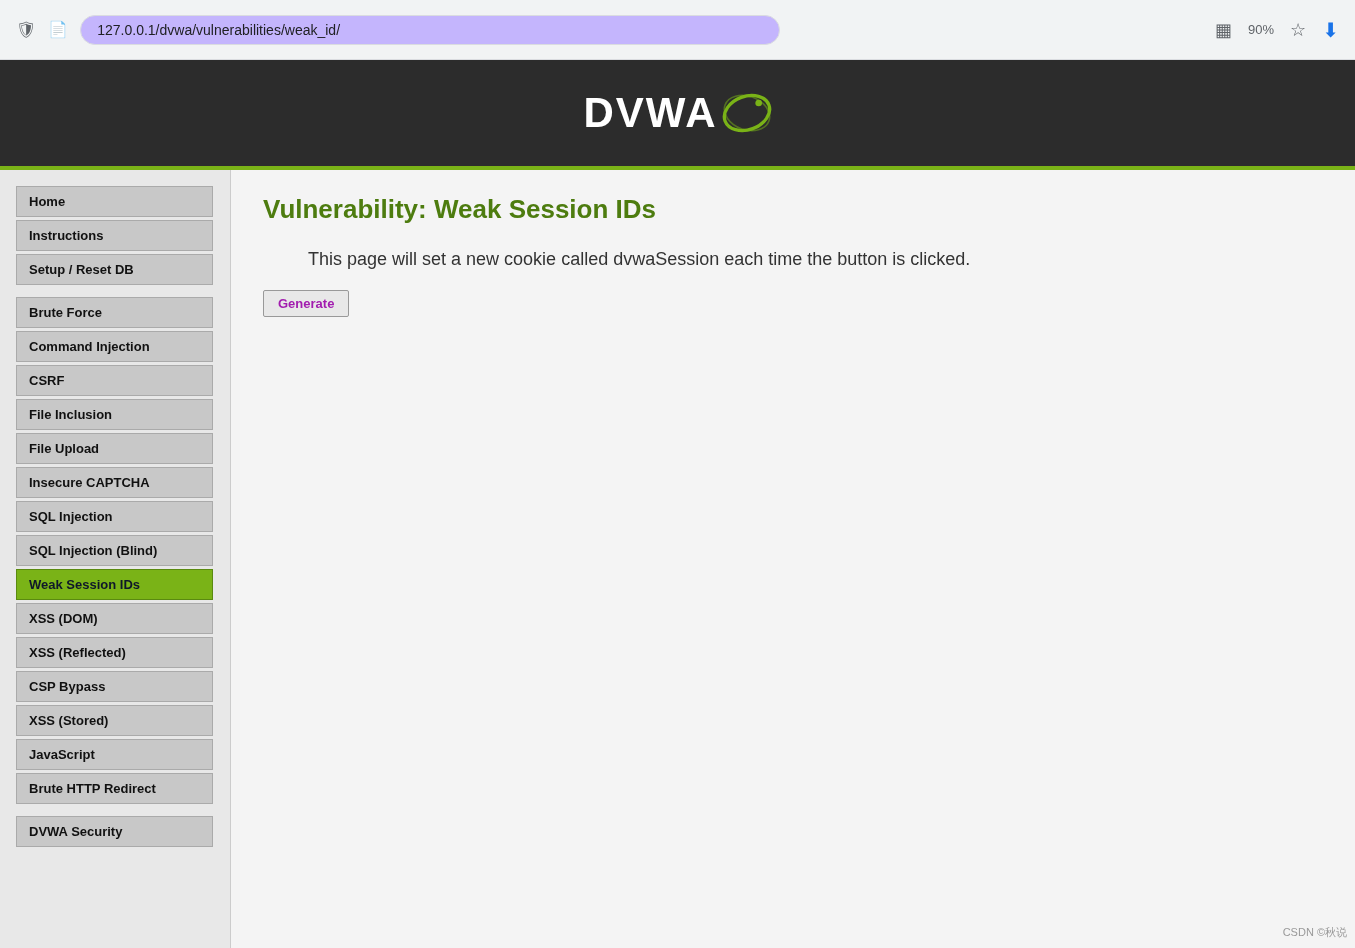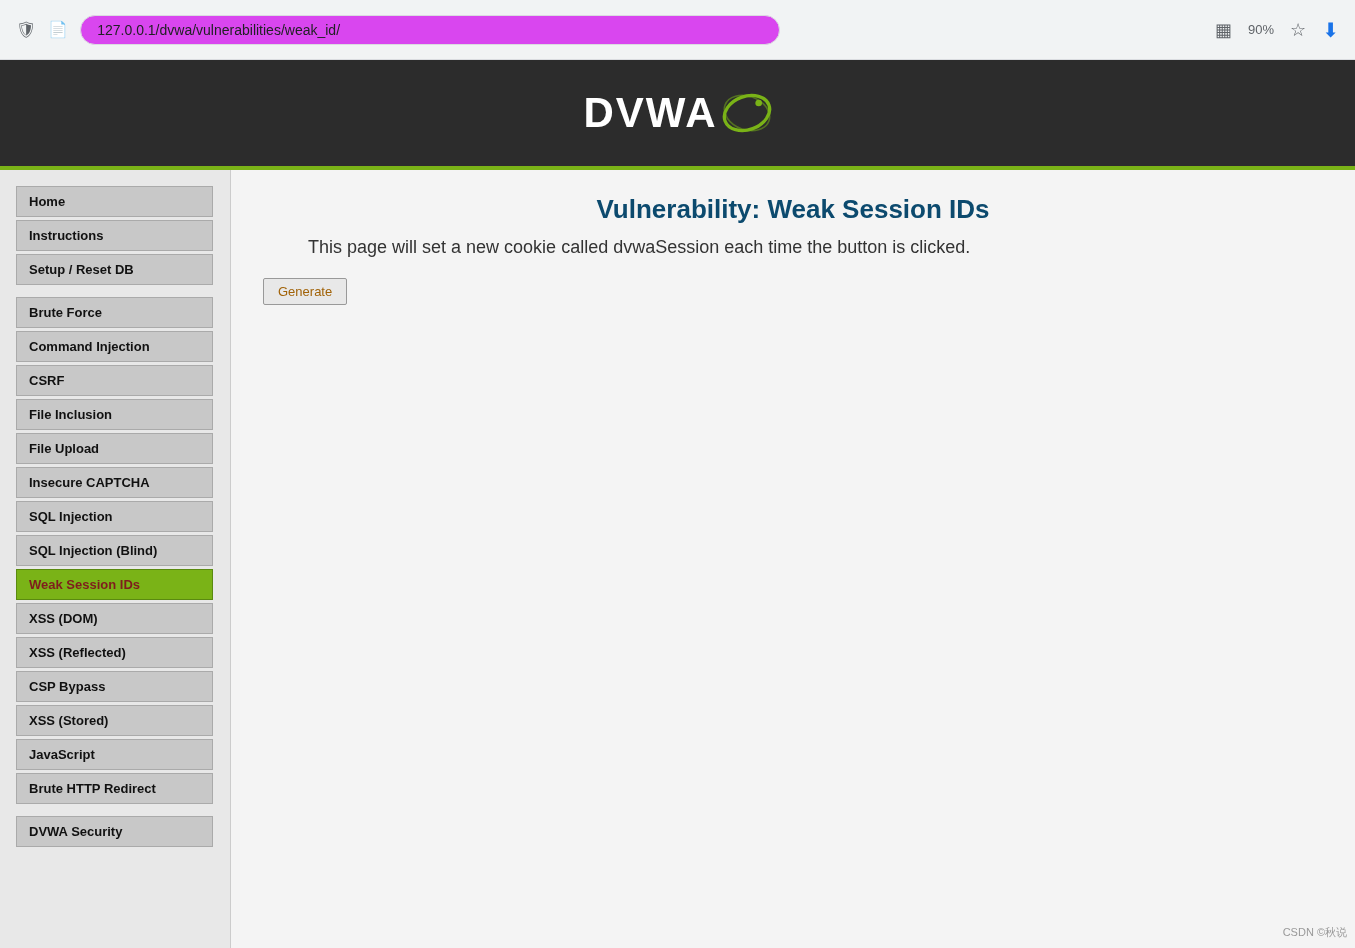--- a/index.html
+++ b/index.html
@@ -21,21 +21,21 @@
       border-bottom: 1px solid #dadce0;
     }
 
     .browser-icon {
       color: #5f6368;
       font-size: 16px;
     }
 
     .address-bar {
       flex: 1;
-      background: #d946ef;
+      background: #c4b5fd;
       border: 1px solid #dadce0;
       border-radius: 20px;
       padding: 6px 16px;
       font-size: 14px;
       color: #202124;
       display: flex;
       align-items: center;
       gap: 8px;
       max-width: 700px;
     }
@@ -118,55 +118,55 @@
       font-weight: bold;
       font-size: 13px;
       color: #111;
       cursor: pointer;
       text-decoration: none;
       width: 197px;
     }
 
     .sidebar-item.active {
       background: #7ab317;
-      color: #7f1d1d;
+      color: #0f172a;
       border-color: #5a8a10;
     }
 
     
     .content-area {
       flex: 1;
       background: #f4f4f4;
       padding: 24px 32px;
       border-left: 1px solid #ccc;
     }
 
     .page-title {
       font-size: 26px;
       font-weight: bold;
-      color: #0c4a6e;
-      margin-bottom: 12px;
-      text-align: center;
+      color: #4d7c0f;
+      margin-bottom: 24px;
     }
 
     .page-description {
       font-size: 18px;
       color: #333;
       margin-bottom: 20px;
       margin-left: 45px;
     }
 
     .generate-btn {
       background: #e8e8e8;
       border: 1px solid #999;
       padding: 5px 14px;
       font-size: 13px;
       cursor: pointer;
-      color: #a16207;
+      color: #a21caf;
       border-radius: 2px;
+      font-weight: bold;
     }
 
     
     .watermark {
       position: fixed;
       bottom: 8px;
       right: 8px;
       font-size: 11px;
       color: #999;
     }

